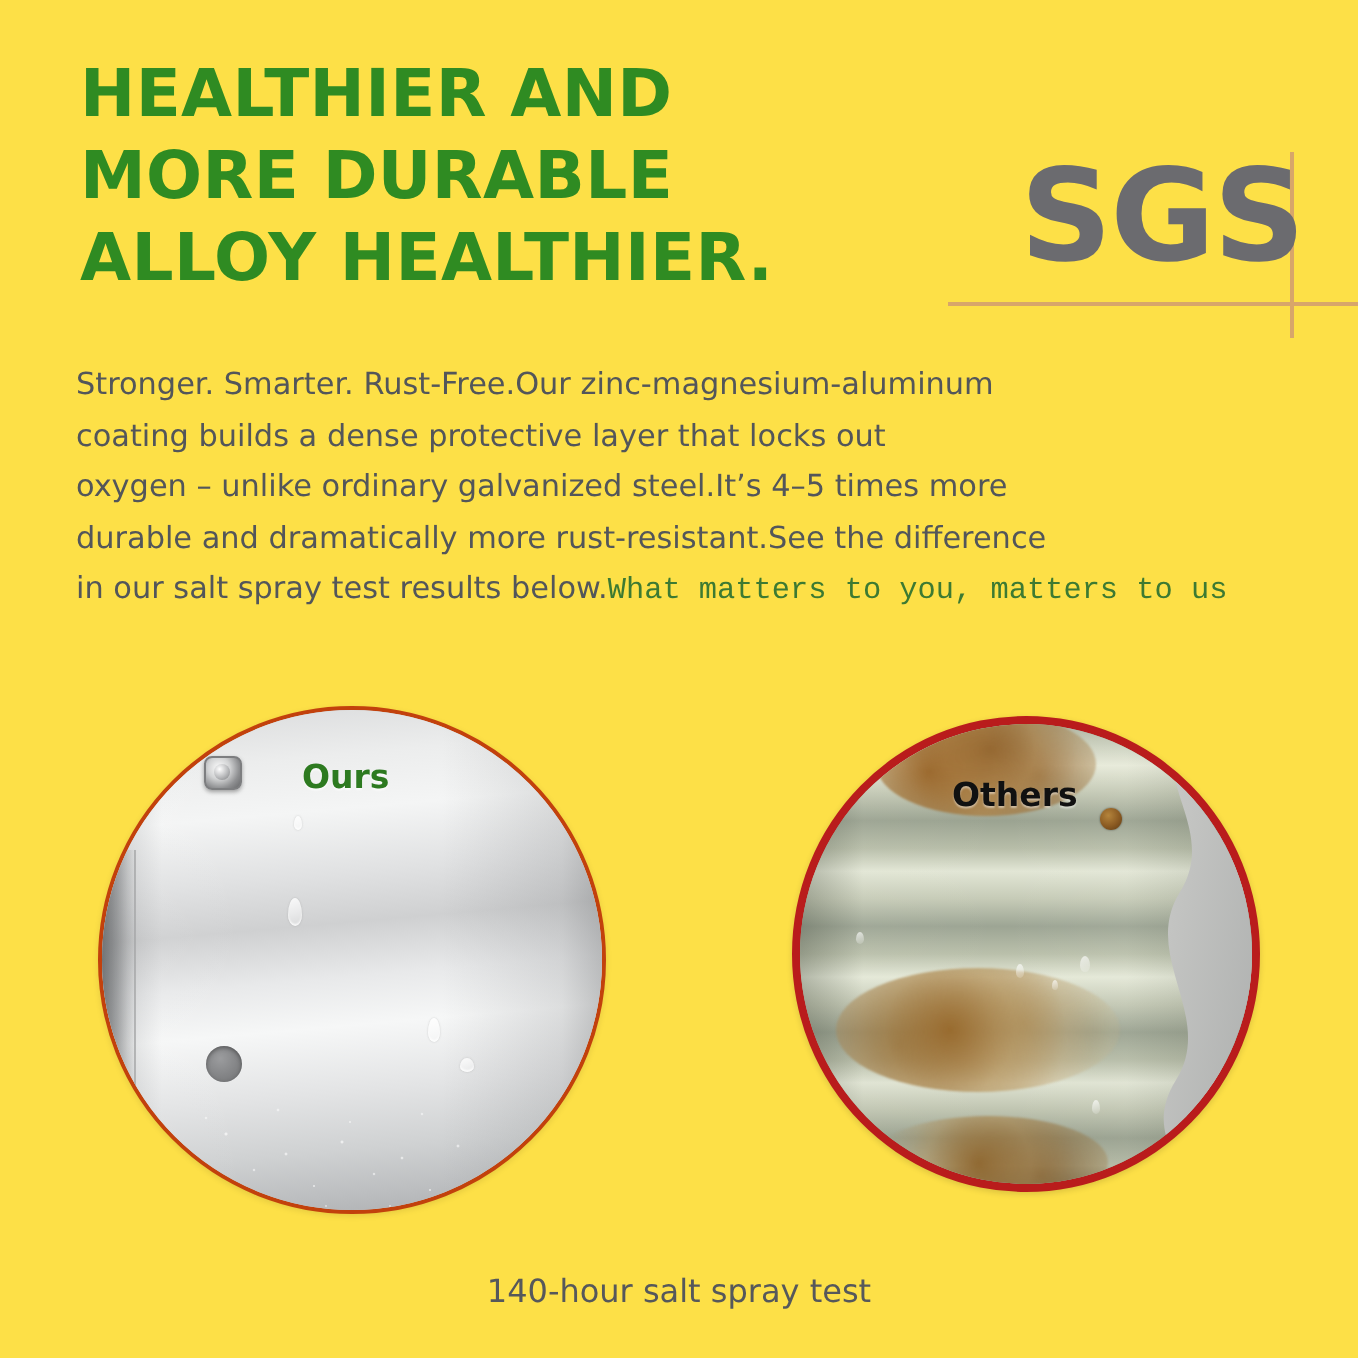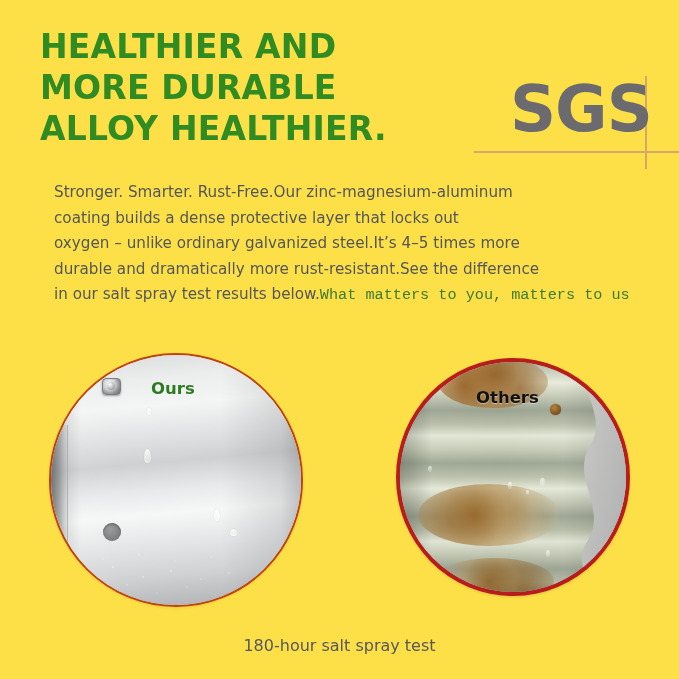--- a/index.html
+++ b/index.html
@@ -78,21 +78,20 @@
   
   .body-copy {
     position: absolute;
     left: 38px;
     top: 180px;
     width: 610px;
     font-family: "DejaVu Sans", sans-serif;
     font-size: 15.2px;
     line-height: 25.5px;
     color: #53565a;
-    margin-left: 16px;
   }
   .body-copy .para-line { white-space: nowrap; }
   .body-copy .accent { color: #3d7a32; font-family: Liberation Mono, monospace; }
 
   
   .panels { position: absolute; left: 0; top: 0; width: 679px; height: 679px; }
 
   .disc {
     position: absolute;
     border-radius: 50%;
@@ -368,15 +367,15 @@
       <div class="rust-drop rdrop-2"></div>
       <div class="rust-drop rdrop-3"></div>
       <div class="rust-drop rdrop-4"></div>
       <div class="rust-drop rdrop-5"></div>
       <div class="rust-right-panel"></div>
       <div class="disc-label label-others">Others</div>
     </div>
 
   </div>
 
-  <div class="caption">180-hour salt spray test</div>
+  <div class="caption">140-hour salt spray test</div>
 
 </div>
 
 </body></html>

